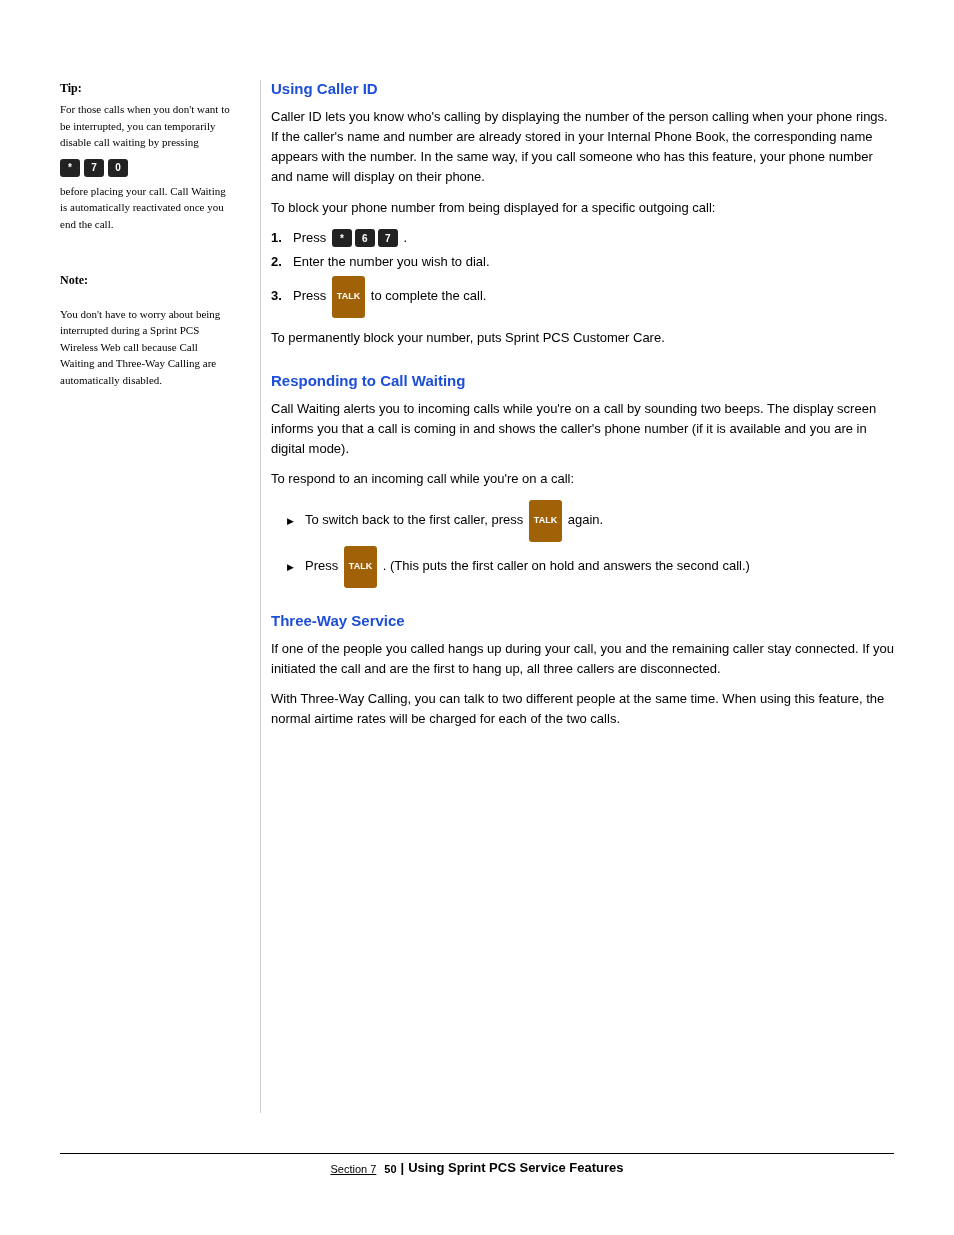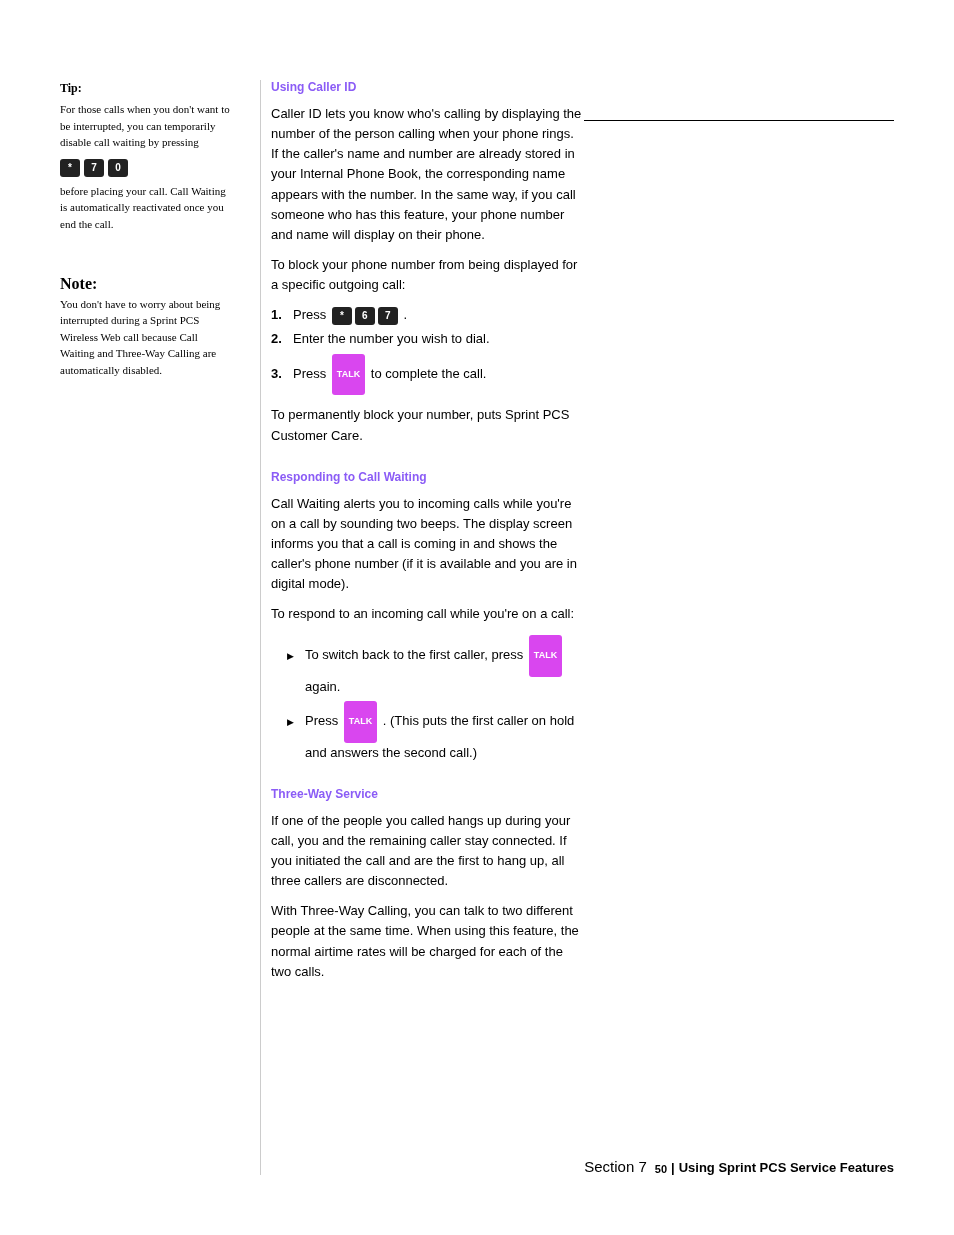--- a/index.html
+++ b/index.html
@@ -9,21 +9,21 @@
       font-size: 13px;
       color: #000;
       width: 954px;
       min-height: 1235px;
     }
     .page {
       width: 954px;
       min-height: 1235px;
       padding: 80px 60px 60px 60px;
       display: flex;
-      flex-direction: row;
+      flex-direction: column;
     }
     .content-area {
       display: flex;
       flex: 1;
       gap: 0;
     }
     .sidebar {
       width: 200px;
       min-width: 200px;
       padding-right: 30px;
@@ -55,37 +55,37 @@
       border-radius: 3px;
       width: 20px;
       height: 18px;
       display: inline-flex;
       align-items: center;
       justify-content: center;
       font-family: Arial, sans-serif;
     }
     .sidebar .note-label {
       font-weight: bold;
-      font-size: 16px;
+      font-size: 12px;
       margin-top: 40px;
-      margin-bottom: 0;
+      margin-bottom: 16px;
     }
     .sidebar .note-text {
       font-size: 11px;
       line-height: 1.5;
       color: #000;
     }
     .main-content {
       flex: 1;
       padding-left: 10px;
       border-left: 1px solid #ccc;
     }
     .section-title {
-      color: #8b5cf6;
-      font-size: 12px;
+      color: #1d4ed8;
+      font-size: 15px;
       font-weight: bold;
       font-family: Arial, sans-serif;
       margin-bottom: 10px;
       margin-top: 0;
     }
     .section-title.second {
       margin-top: 24px;
     }
     .section-title.third {
       margin-top: 24px;
@@ -127,21 +127,21 @@
       display: flex;
       align-items: baseline;
       gap: 6px;
     }
     .bullet-list li::before {
       content: '▶';
       font-size: 9px;
       min-width: 12px;
     }
     .talk-btn {
-      background: #d946ef;
+      background: #a16207;
       color: #fff;
       font-size: 9px;
       font-weight: bold;
       border-radius: 3px;
       padding: 14px 5px;
       display: inline-flex;
       align-items: center;
       justify-content: center;
       font-family: Arial, sans-serif;
       vertical-align: middle;
@@ -150,23 +150,24 @@
     .footer {
       border-top: 1px solid #000;
       margin-top: 40px;
       padding-top: 6px;
       display: flex;
       align-items: flex-end;
       justify-content: center;
       font-family: Arial, sans-serif;
     }
     .footer-section {
-      font-size: 15px;
+      font-size: 11px;
       color: #000;
       margin-right: 8px;
+      text-decoration: underline;
     }
     .footer-page {
       font-size: 11px;
       font-weight: bold;
       margin-right: 4px;
     }
     .footer-pipe {
       font-size: 13px;
       font-weight: bold;
       margin-right: 4px;

